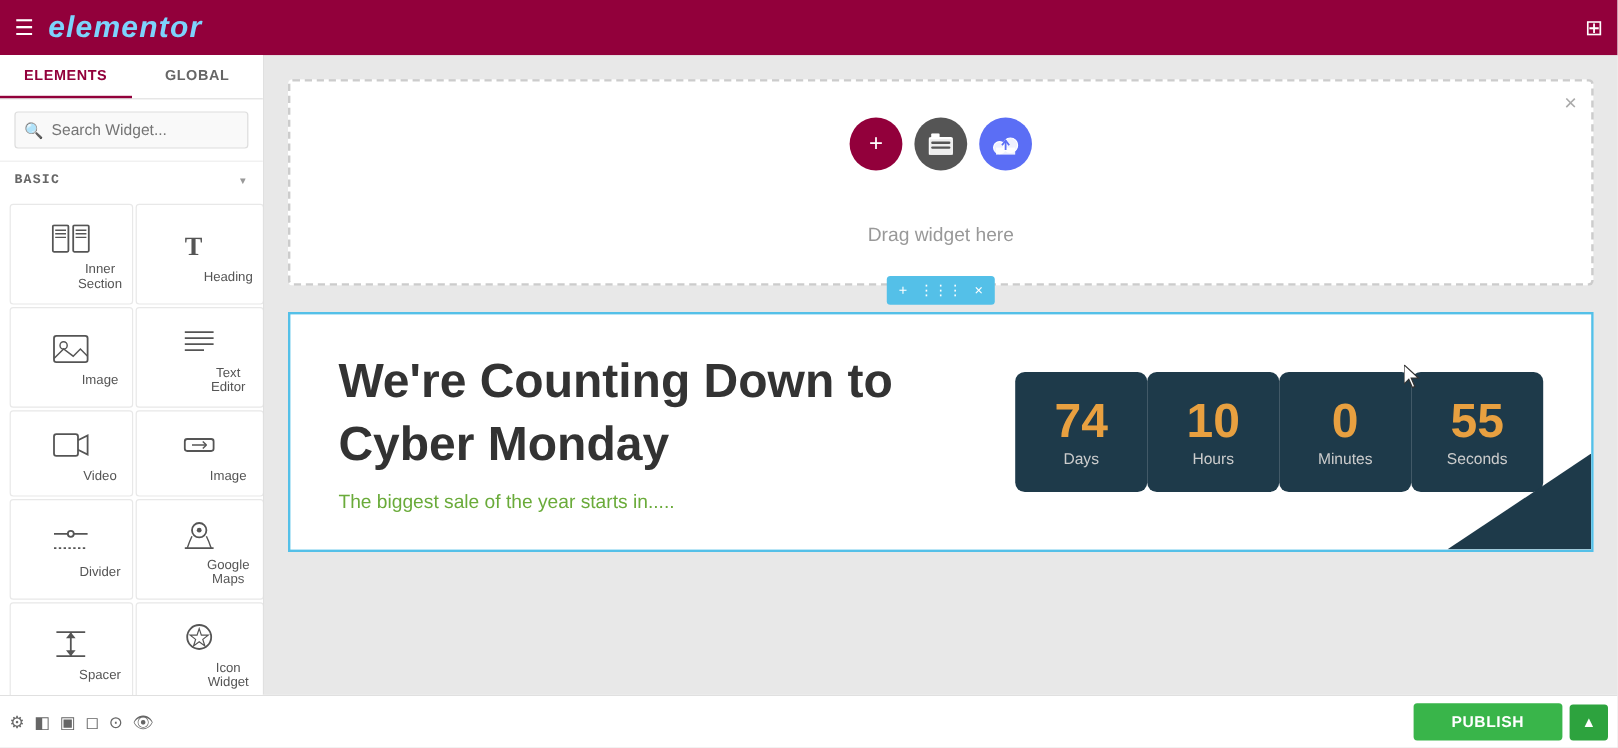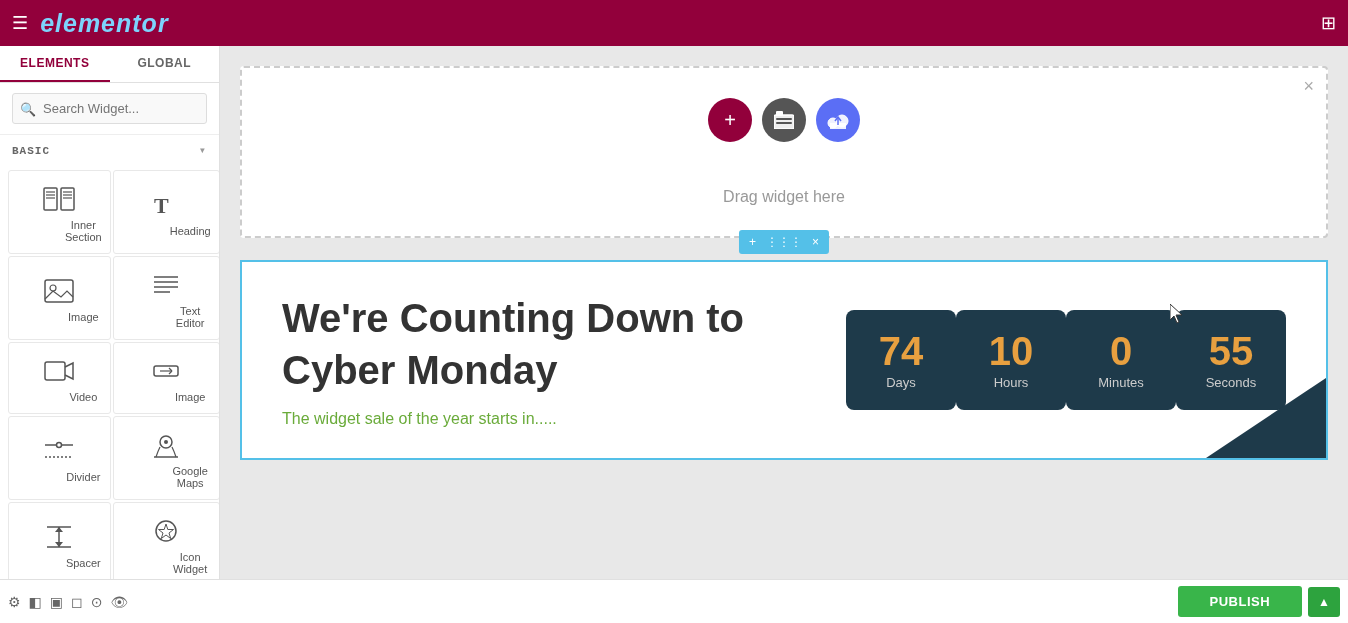--- a/index.html
+++ b/index.html
@@ -514,21 +514,21 @@
     <div style="position:absolute; top:258px; left:950px; pointer-events:none; z-index:20;">
       <svg width="16" height="20" viewBox="0 0 16 20">
         <polygon points="0,0 0,16 4,12 7,19 9,18 6,11 12,11" fill="white" stroke="#333" stroke-width="1"></polygon>
       </svg>
     </div>
 
     <div class="countdown-section">
       <div class="countdown-inner">
         <div class="countdown-text">
           <div class="countdown-title">We're Counting Down to Cyber Monday</div>
-          <div class="countdown-subtitle">The widget sale of the year starts in.....</div>
+          <div class="countdown-subtitle">The biggest sale of the year starts in.....</div>
         </div>
         <div class="countdown-timer">
           <div class="timer-box">
             <span class="timer-number">74</span>
             <span class="timer-label">Days</span>
           </div>
           <div class="timer-box">
             <span class="timer-number">10</span>
             <span class="timer-label">Hours</span>
           </div>

